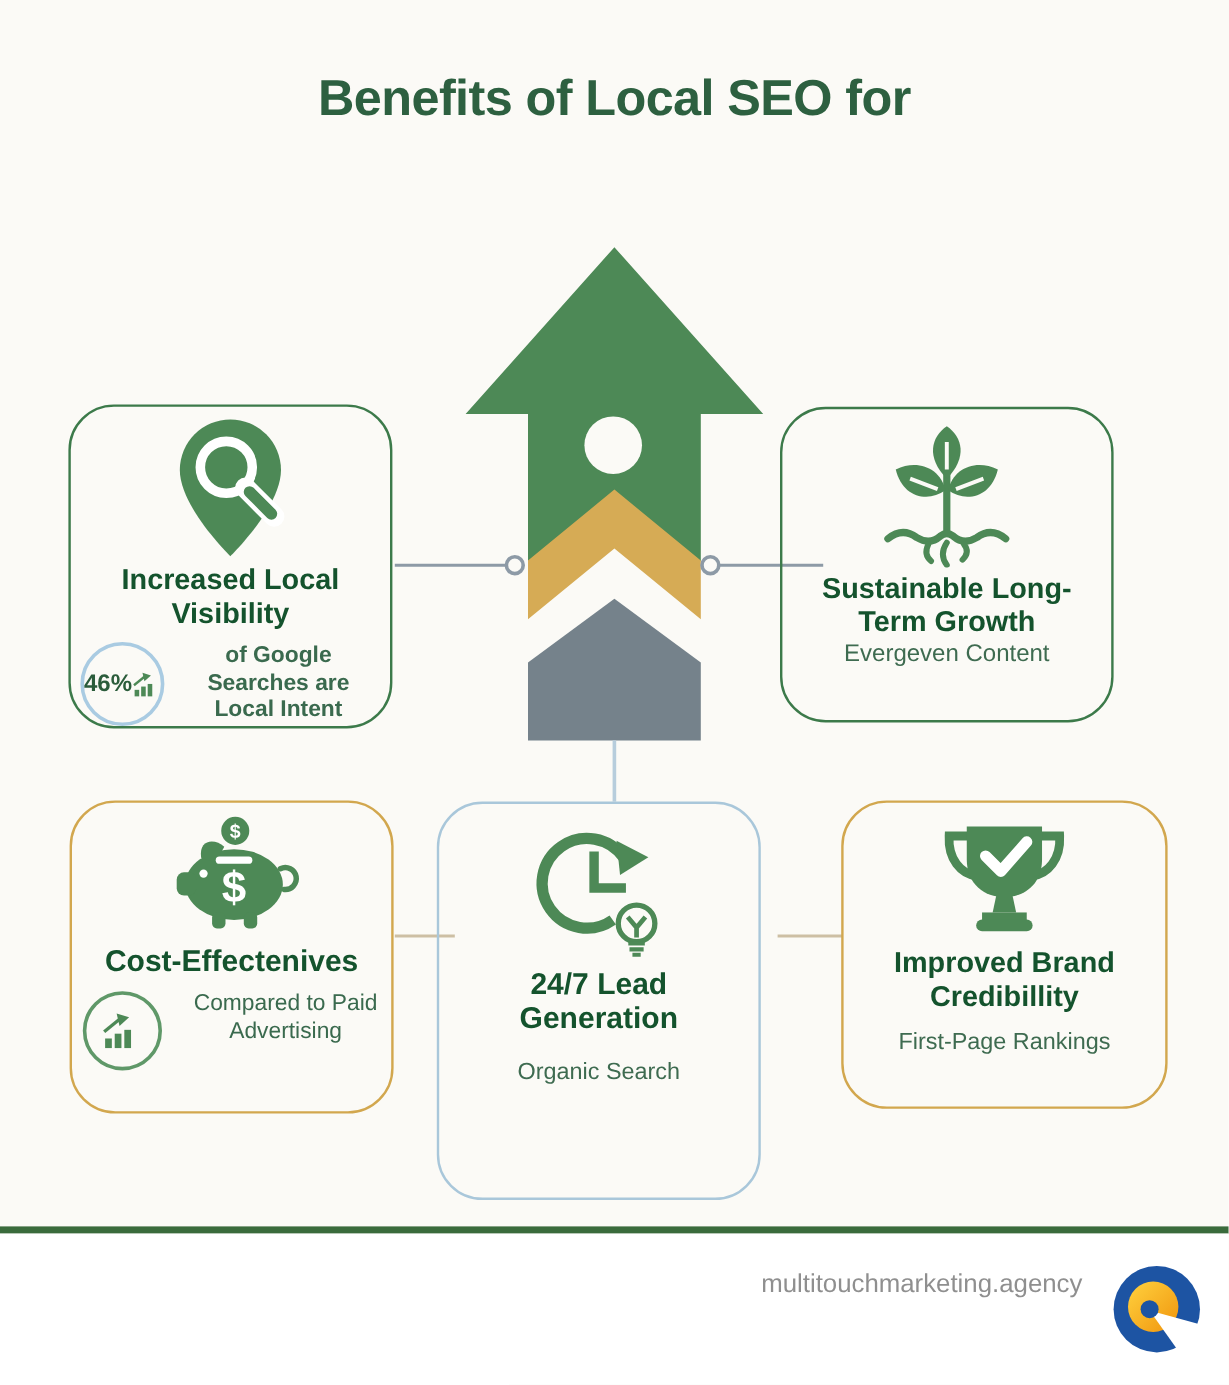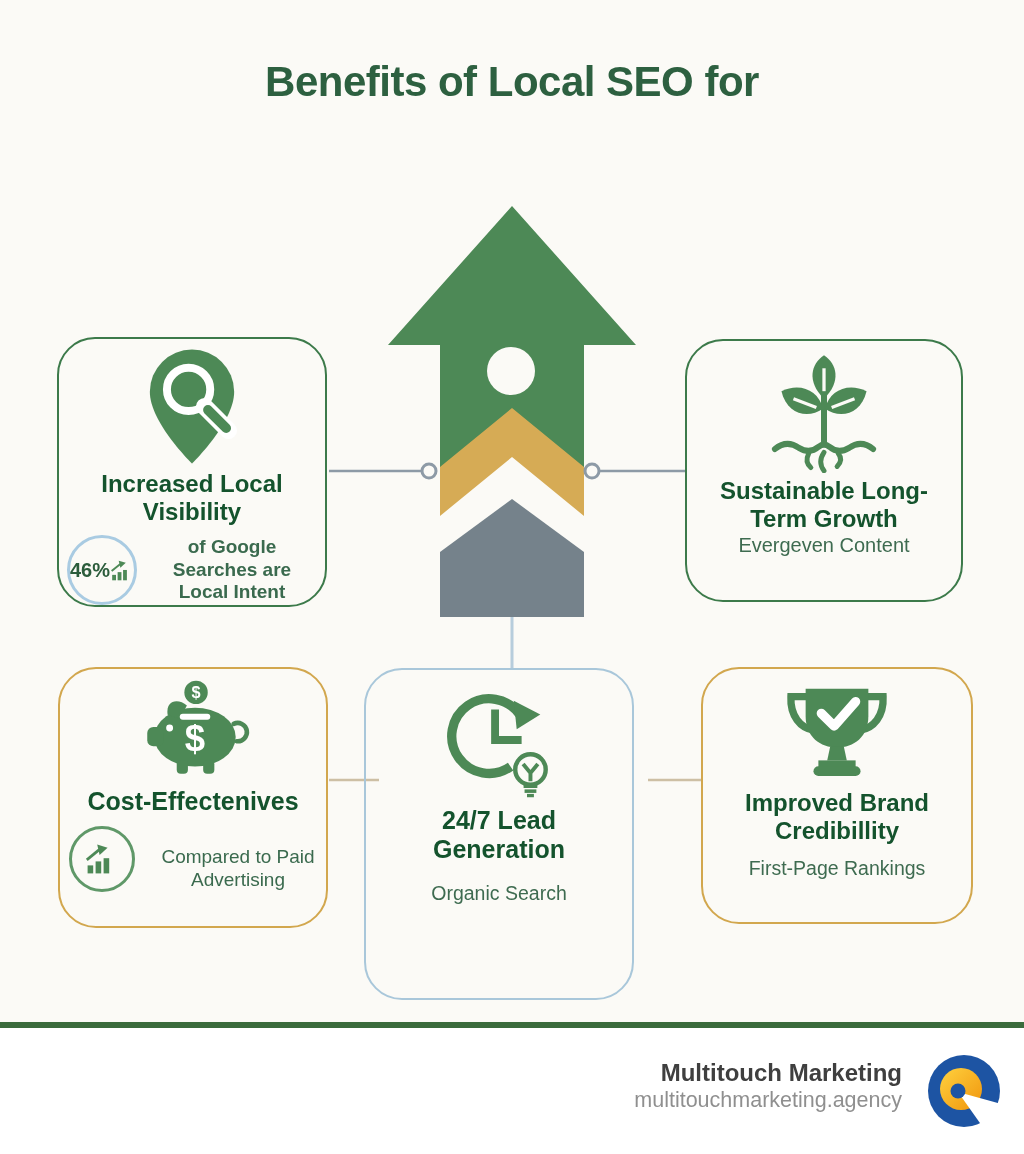--- a/index.html
+++ b/index.html
@@ -22,27 +22,27 @@
   .card-sub{color:#3e6b50; font-size:20px; line-height:1.22;}
 
   .card-visibility{left:57px; top:337px; width:270px; height:270px; padding-top:6px;}
   .card-visibility .card-title{max-width:230px; margin-top:0;}
   .stat-row{display:flex; align-items:center; gap:10px; margin-top:9px;}
   .stat-badge{width:70px; height:70px; border-radius:50%; border:3px solid #a9cbe2; box-sizing:border-box;
     display:flex; flex-direction:row; align-items:center; justify-content:center;}
   .stat-value{font-size:20px; font-weight:bold; color:#2b5c3b; line-height:1;}
   .stat-text{font-size:19px; color:#3a6a4e; max-width:170px; line-height:1.2; text-align:center;font-weight:bold;}
 
-  .card-growth{left:685px; top:339px; width:278px; height:263px; padding-top:12px;}
+  .card-growth{left:650px; top:339px; width:278px; height:263px; padding-top:12px;}
   .card-growth .card-title{max-width:215px; margin-top:4px;}
   .card-growth .card-sub{}
 
   .card-cost{left:58px; top:667px; width:270px; height:261px; padding-top:10px;}
   .card-cost .card-title{font-size:25px; margin-top:6px;}
-  .badge-row{display:flex; align-items:flex-end; gap:24px; margin-top:10px;}
+  .badge-row{display:flex; align-items:flex-start; gap:24px; margin-top:10px;}
   .chart-badge{width:66px; height:66px; border-radius:50%; border:3px solid #5f9868; box-sizing:border-box;
     display:flex; align-items:center; justify-content:center;}
   .badge-text{font-size:19px; color:#3a6a4e; max-width:158px; line-height:1.2; text-align:center;}
 
   .card-leads{left:364px; top:668px; width:270px; height:332px; padding-top:12px;}
   .card-leads .card-title{font-size:25px; max-width:170px; margin-top:6px;}
   .card-leads .card-sub{font-size:19.5px; margin-top:18px;}
 
   .card-credibility{left:701px; top:667px; width:272px; height:257px; padding-top:12px;}
   .card-credibility .card-title{max-width:200px; margin-top:10px;}
@@ -174,21 +174,20 @@
       <rect x="31" y="87" width="48" height="10" rx="5" fill="#4d8956"></rect>
       <path d="M39,33 L52,46 L74,21" fill="none" stroke="#ffffff" stroke-width="9.5" stroke-linecap="round" stroke-linejoin="round"></path>
     </svg>
     <div class="card-title">Improved Brand Credibillity</div>
     <div class="card-sub">First-Page Rankings</div>
   </div>
 
   <div class="divider"></div>
   <div class="footer-bg"></div>
   <div class="footer-text">
-    <div class="brand">Multitouch Marketing</div>
     <div class="website">multitouchmarketing.agency</div>
   </div>
   <svg class="logo" width="80" height="80" viewBox="0 0 80 80">
     <defs>
       <linearGradient id="logo-gold" x1="0" y1="0" x2="1" y2="1">
         <stop offset="0" stop-color="#ffd23f"></stop>
         <stop offset="1" stop-color="#f0940c"></stop>
       </linearGradient>
     </defs>
     <circle cx="39" cy="38" r="36" fill="#1d54a3"></circle>

